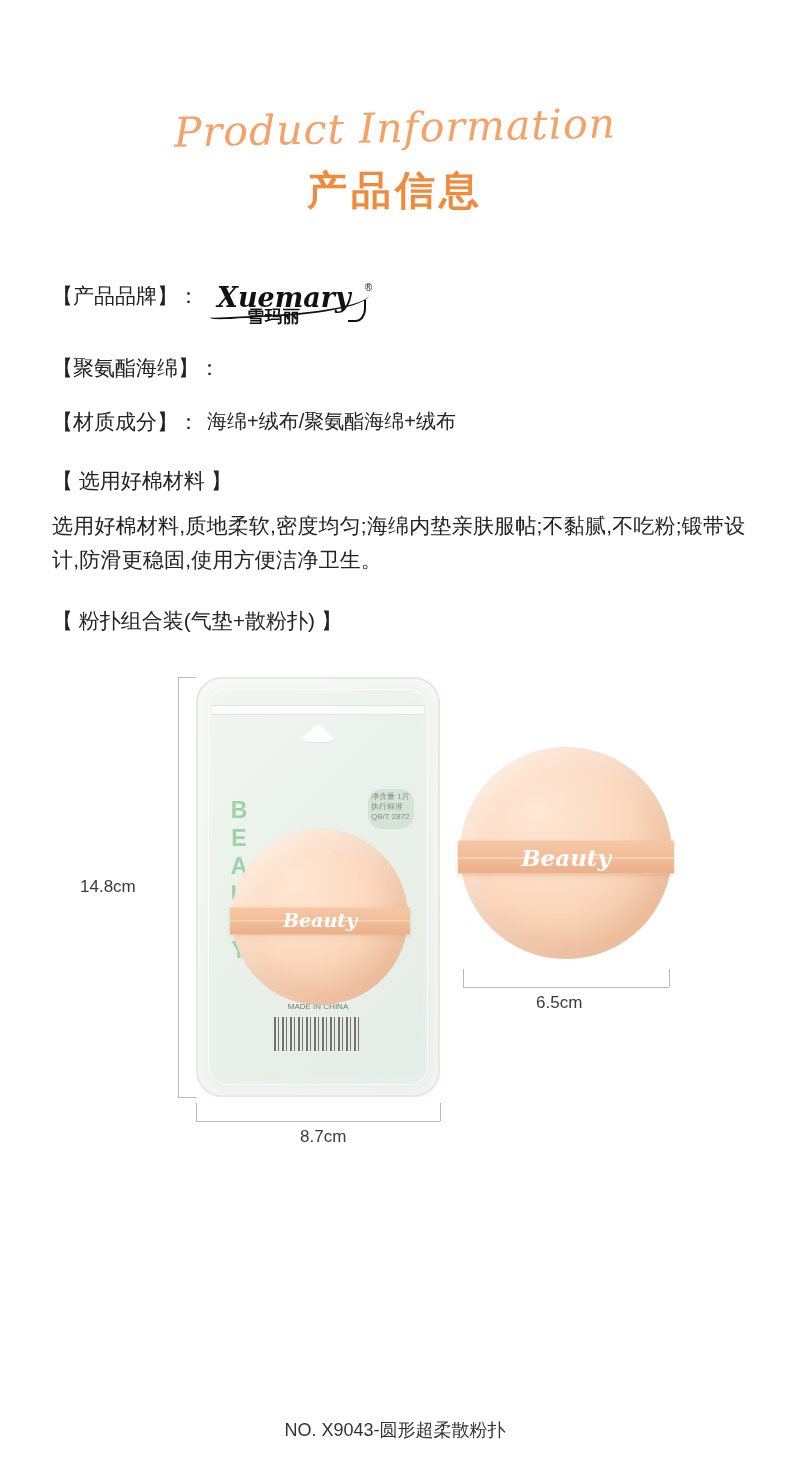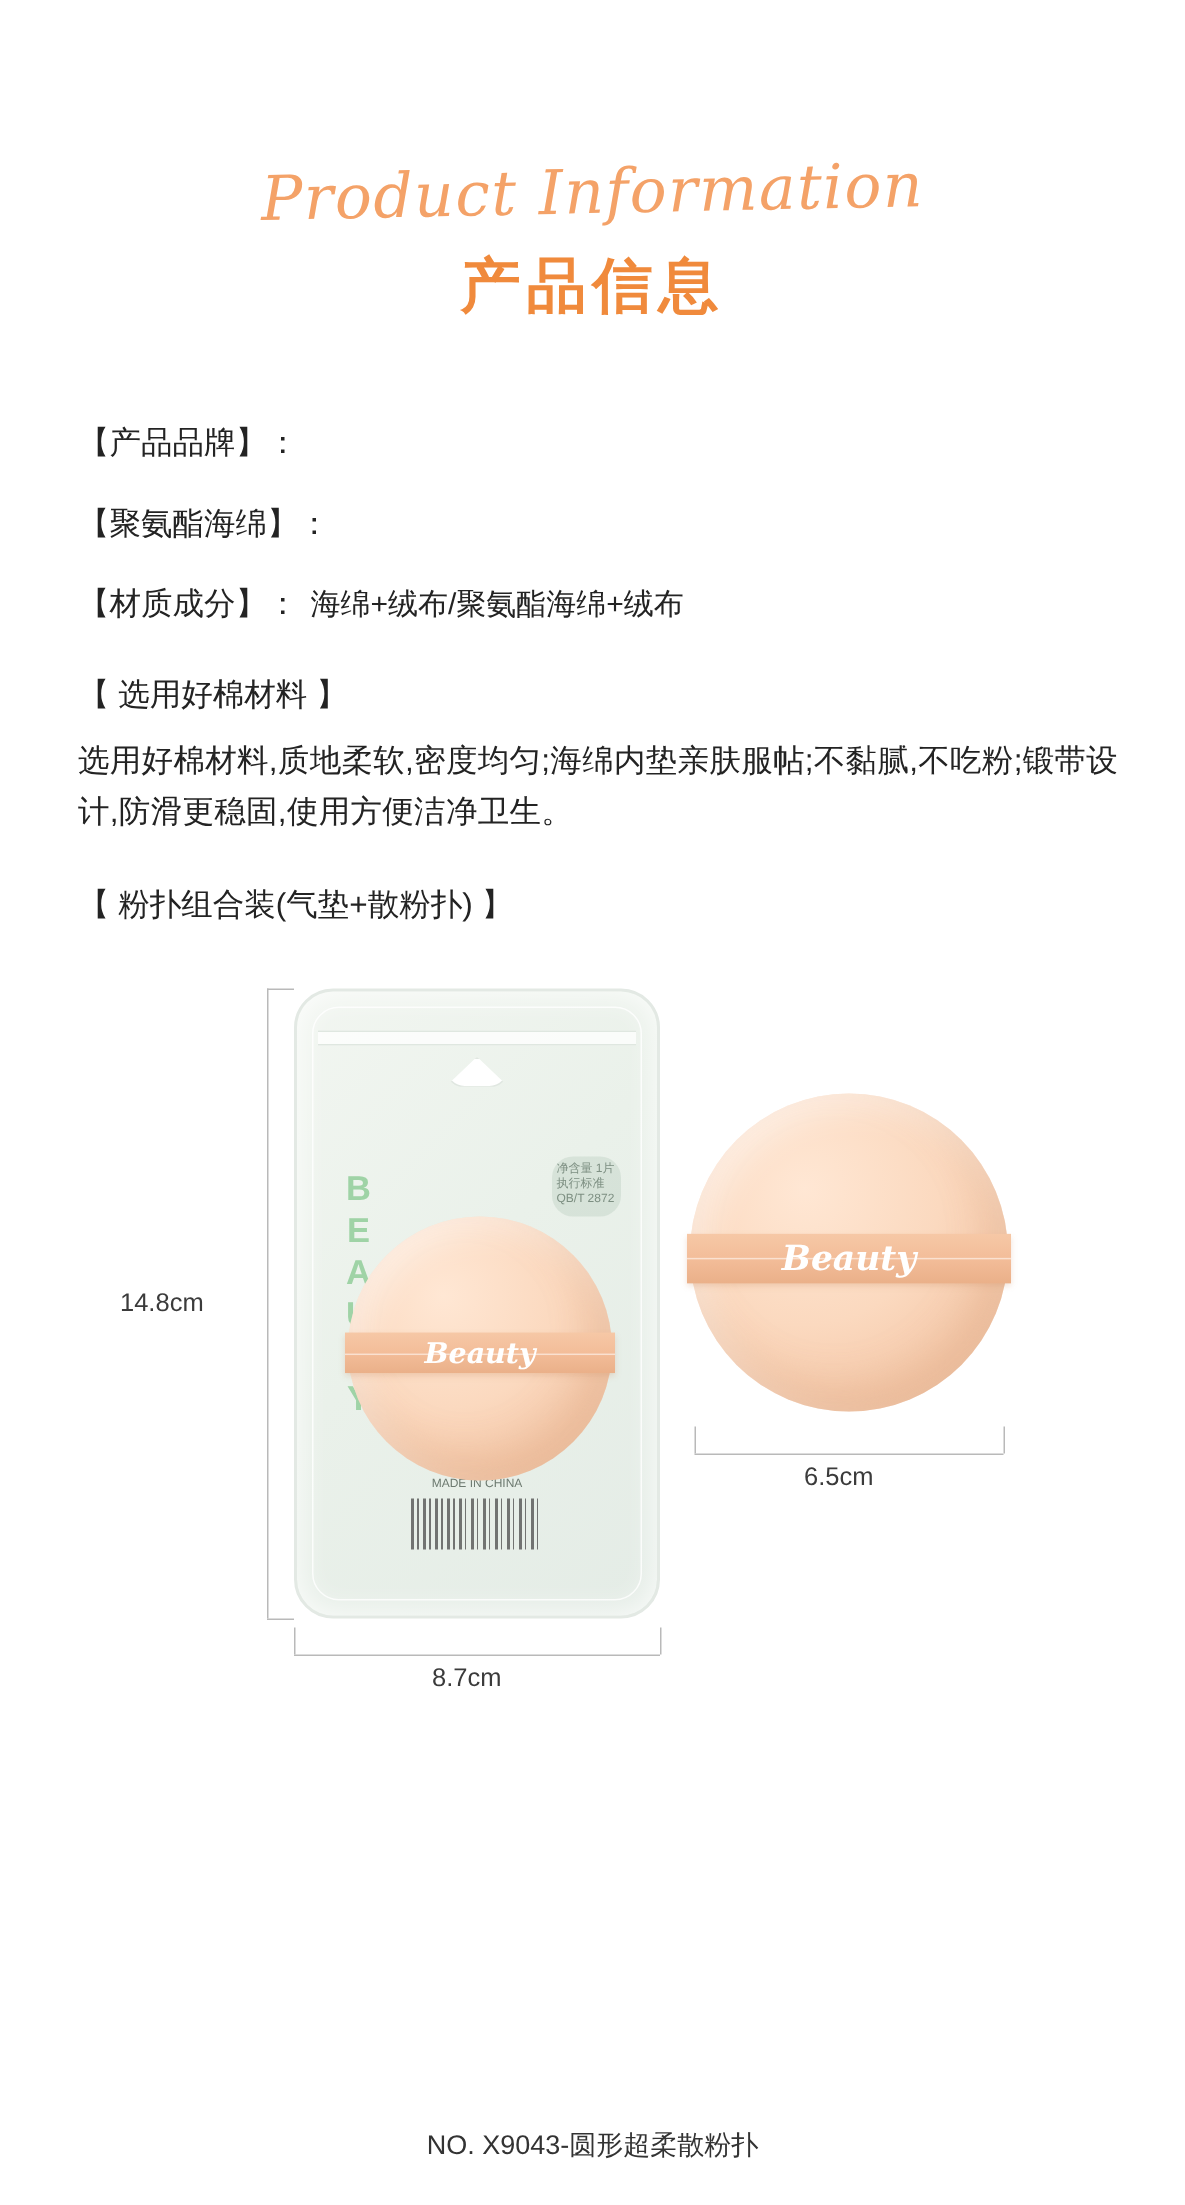--- a/index.html
+++ b/index.html
@@ -39,21 +39,21 @@
     letter-spacing: 4px;
   }
 
   
   .specs {
     margin: 62px 0 0 52px;
     width: 690px;
   }
   .spec-row {
     display: flex;
-    align-items: center;
+    align-items: flex-start;
     margin-bottom: 22px;
     font-size: 21px;
     line-height: 1.5;
   }
   .spec-label {
     white-space: nowrap;
     font-size: 21px;
     color: #232323;
   }
   .spec-value {
@@ -318,20 +318,27 @@
 
 <div class="header">
   <div class="script-title">Product Information</div>
   <div class="cn-title">产品信息</div>
 </div>
 
 <div class="specs">
 
   <div class="spec-row">
     <span class="spec-label">【产品品牌】：</span>
+    <span class="brand-logo">
+      <span class="brand-swoosh"></span>
+      <span class="brand-en">Xuemary</span>
+      <span class="brand-reg">®</span>
+      <span class="brand-cn">雪玛丽</span>
+      <span class="brand-tail"></span>
+    </span>
   </div>
 
   <div class="spec-row">
     <span class="spec-label">【聚氨酯海绵】：</span>
   </div>
 
   <div class="spec-row">
     <span class="spec-label">【材质成分】：</span>
     <span class="spec-value">海绵+绒布/聚氨酯海绵+绒布</span>
   </div>
@@ -372,21 +379,21 @@
   </div>
 
   <div class="guide v-line" style="left:178px; top:8px; height:420px;"></div>
   <div class="guide h-line" style="left:178px; top:8px; width:18px;"></div>
   <div class="guide h-line" style="left:178px; top:428px; width:18px;"></div>
   <div class="dim-label" style="left:80px; top:208px;">14.8cm</div>
 
   <div class="guide h-line" style="left:196px; top:452px; width:244px;"></div>
   <div class="guide v-line" style="left:196px; top:434px; height:18px;"></div>
   <div class="guide v-line" style="left:440px; top:434px; height:18px;"></div>
-  <div class="dim-label" style="left:288px; top:458px;">8.7cm</div>
+  <div class="dim-label" style="left:300px; top:458px;">8.7cm</div>
 
   <div class="guide h-line" style="left:463px; top:318px; width:206px;"></div>
   <div class="guide v-line" style="left:463px; top:300px; height:18px;"></div>
   <div class="guide v-line" style="left:669px; top:300px; height:18px;"></div>
   <div class="dim-label" style="left:536px; top:324px;">6.5cm</div>
 </div>
 
 <div class="caption">NO. X9043-圆形超柔散粉扑</div>
 
 </body></html>

